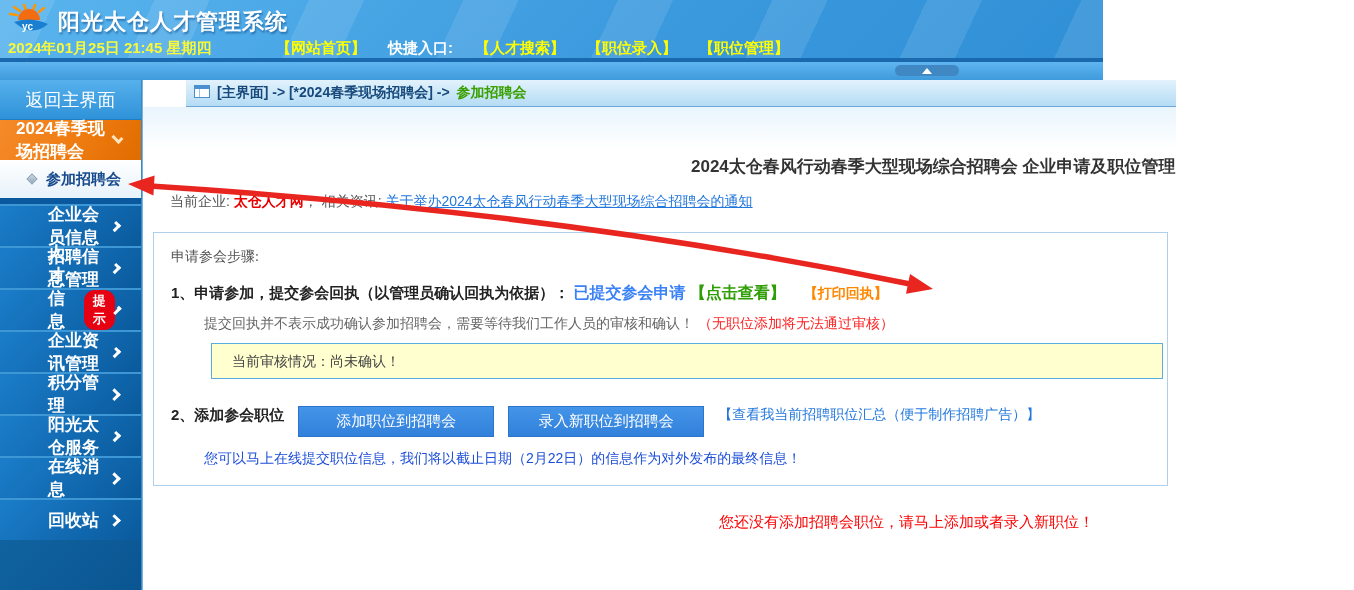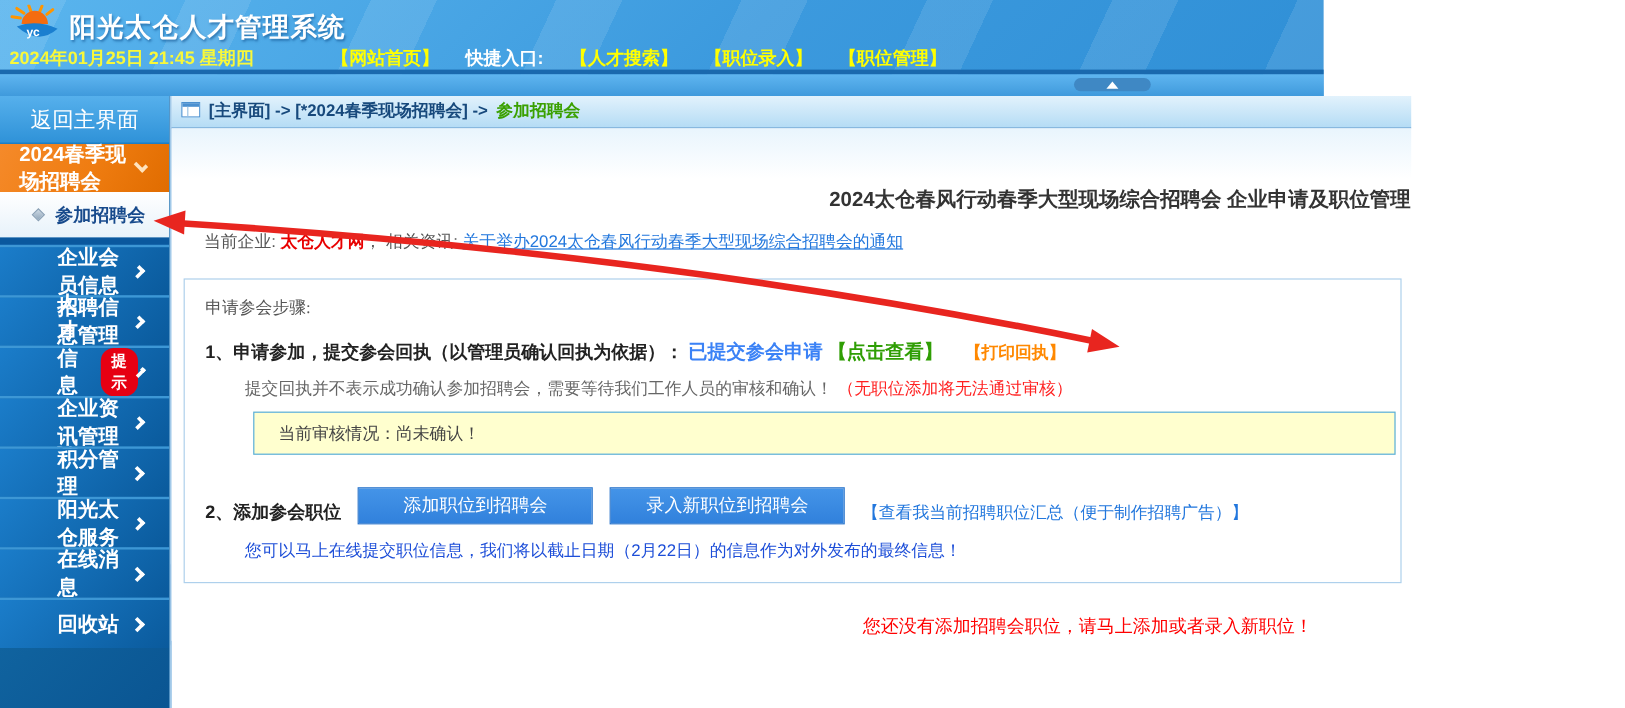--- a/index.html
+++ b/index.html
@@ -62,39 +62,39 @@
     background:linear-gradient(90deg,#a6d6f6,#5cacdf); border-right:1px solid #3f87bd; }
   .strip-pill { position:absolute; top:388px; left:1px; width:7px; height:72px;
     background:#3e80ba; border-radius:4px; display:flex; align-items:center; justify-content:center; cursor:pointer; }
   .tri-left { width:0; height:0; border-top:4px solid transparent; border-bottom:4px solid transparent;
     border-right:5px solid #fff; }
 
   
   .main { flex:1; position:relative; background:#fff; border-left:1px solid #7ab2e0; }
   .breadcrumb { height:27px; display:flex; align-items:center; gap:7px; padding-left:8px;
     background:linear-gradient(#e2f2fc,#b5dcf5); border-bottom:1px solid #6fa8d8;
-    font-size:14px; font-weight:bold; }
+    font-size:14px; font-weight:bold;margin-left:43px; }
   .bc-path { color:#17497c; cursor:pointer; }
   .bc-current { color:#3aa000; }
   .below-bc { background:linear-gradient(#e9f5fd,#ffffff 42px); padding-bottom:2px; }
   .title-row { padding:48px 0 0 548px; font-size:17px; font-weight:bold; color:#333; white-space:nowrap; }
   .company-row { margin-top:15px; padding-left:27px; font-size:14px; color:#555; }
   .company-name { color:#e80000; font-weight:bold; }
   .link-blue { color:#2277dd; text-decoration:underline; cursor:pointer; }
   .panel { margin:21px 8px 0 10px; border:1px solid #aed0ec; padding:15px 0 17px; background:#fff; }
   .steps-label { padding-left:17px; font-size:14px; color:#555;font-family:Liberation Serif, serif; }
   .step-line { margin-top:17px; padding-left:17px; font-size:15px; font-weight:bold; color:#222; }
   .status-green { color:#3b82f6; font-size:16px; }
   .view-green { color:#2f9e04; font-size:16px; cursor:pointer; }
   .print-orange { color:#ff8800; font-size:14px; font-weight:bold; margin-left:14px; cursor:pointer; }
   .step-note { margin-top:11px; padding-left:50px; font-size:14px; color:#666; }
   .note-red { color:#ff2222; }
   .audit-box { margin:10px 4px 0 57px; background:#ffffcf; border:1px solid #58aede;
     height:36px; line-height:34px; padding-left:20px; font-size:14px; color:#444; }
-  .step2-row { margin-top:27px; padding-left:17px; display:flex; align-items:flex-end; gap:14px; }
+  .step2-row { margin-top:27px; padding-left:17px; display:flex; align-items:flex-start; gap:14px; }
   .step2-label { font-size:15px; font-weight:bold; color:#222; }
   .btn-blue { min-width:196px; height:31px; text-align:center;
     background:linear-gradient(#4494e8,#3181dc); border:1px solid #2b76cc; color:#fff;
     font-size:15px; font-family:inherit; cursor:pointer; }
   .summary-link { color:#2277dd; font-size:14px; cursor:pointer; }
   .deadline { margin-top:13px; padding-left:50px; font-size:14px; color:#1d4ed8; }
   .empty-warning { margin-top:27px; padding-left:576px; font-size:15px; color:#ff0000; white-space:nowrap; }
 
   .arrow-overlay { position:absolute; top:0; left:0; width:1354px; height:590px;
     pointer-events:none; z-index:50; }

